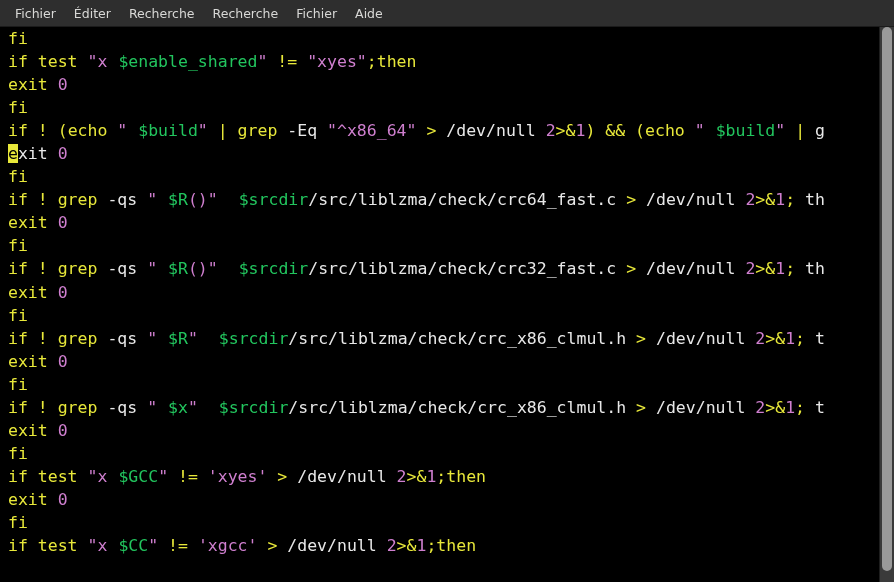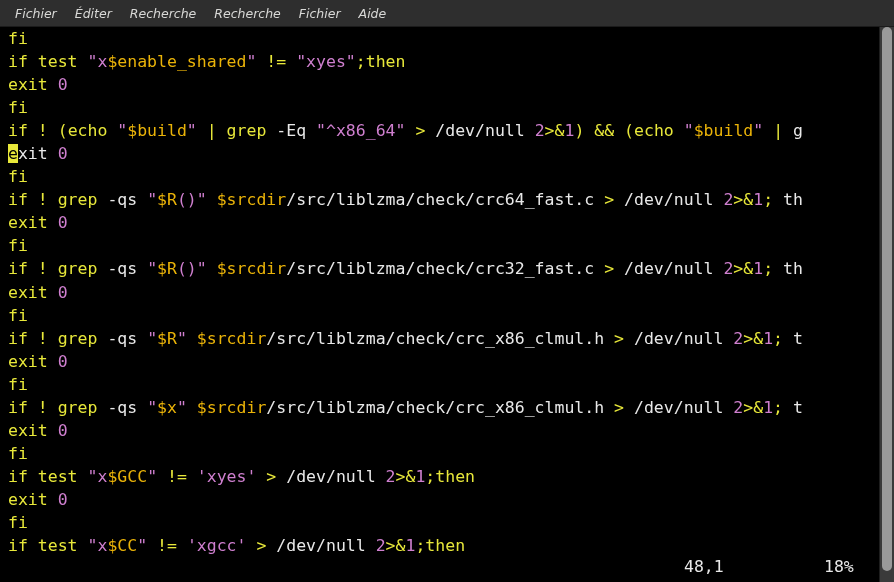--- a/index.html
+++ b/index.html
@@ -36,21 +36,20 @@
     box-sizing: border-box;
   }
   .menu-item {
     font-family: "DejaVu Sans", "Liberation Sans", sans-serif;
     font-size: 12.5px;
     color: #d8d8d6;
     padding: 3px 9px;
     white-space: nowrap;
     cursor: default;
     border-radius: 2px;
-    font-style: italic;
   }
 
   
   #terminal-area {
     position: relative;
     flex: 1;
     display: flex;
     background: #000000;
     overflow: hidden;
   }
@@ -76,21 +75,21 @@
   .tline {
     height: 23.05px;
     white-space: pre;
     overflow: hidden;
     padding-left: 8px;
   }
 
   
   .c-kw   { color: #e8e83a; }  
   .c-str  { color: #cf7fcf; }  
-  .c-var  { color: #eab308; }  
+  .c-var  { color: #22c55e; margin-left: 11px; }  
   .c-num  { color: #cf7fcf; }  
   .c-pln  { color: #e8e8e8; }  
   .c-op   { color: #e8e83a; }  
 
   .cursor {
     background: #e8e83a;
     color: #000000;
   }
 
   
@@ -139,24 +138,20 @@
     <div class="menu-item">Recherche</div>
     <div class="menu-item">Fichier</div>
     <div class="menu-item">Aide</div>
   </div>
 
   <div id="terminal-area">
 
     <div id="screen">
       <div id="text-grid"><div class="tline"><span class="c-kw">fi</span></div><div class="tline"><span class="c-kw">if</span><span class="c-pln"> </span><span class="c-kw">test</span><span class="c-pln"> </span><span class="c-str">"</span><span class="c-str">x</span><span class="c-var">$enable_shared</span><span class="c-str">"</span><span class="c-pln"> </span><span class="c-op">!=</span><span class="c-pln"> </span><span class="c-str">"</span><span class="c-str">xyes</span><span class="c-str">"</span><span class="c-op">;</span><span class="c-kw">then</span></div><div class="tline"><span class="c-kw">exit</span><span class="c-pln"> </span><span class="c-num">0</span></div><div class="tline"><span class="c-kw">fi</span></div><div class="tline"><span class="c-kw">if</span><span class="c-pln"> </span><span class="c-op">!</span><span class="c-pln"> </span><span class="c-op">(</span><span class="c-kw">echo</span><span class="c-pln"> </span><span class="c-str">"</span><span class="c-var">$build</span><span class="c-str">"</span><span class="c-pln"> </span><span class="c-op">|</span><span class="c-pln"> </span><span class="c-kw">grep</span><span class="c-pln"> </span><span class="c-pln">-</span><span class="c-pln">Eq</span><span class="c-pln"> </span><span class="c-str">"</span><span class="c-str">^x86_64</span><span class="c-str">"</span><span class="c-pln"> </span><span class="c-op">&gt;</span><span class="c-pln"> </span><span class="c-pln">/</span><span class="c-pln">dev</span><span class="c-pln">/</span><span class="c-pln">null</span><span class="c-pln"> </span><span class="c-num">2</span><span class="c-op">&gt;&amp;</span><span class="c-num">1</span><span class="c-op">)</span><span class="c-pln"> </span><span class="c-op">&amp;&amp;</span><span class="c-pln"> </span><span class="c-op">(</span><span class="c-kw">echo</span><span class="c-pln"> </span><span class="c-str">"</span><span class="c-var">$build</span><span class="c-str">"</span><span class="c-pln"> </span><span class="c-op">|</span><span class="c-pln"> </span><span class="c-pln">g</span></div><div class="tline"><span class="cursor">e</span><span class="c-pln">xit</span><span class="c-pln"> </span><span class="c-num">0</span></div><div class="tline"><span class="c-kw">fi</span></div><div class="tline"><span class="c-kw">if</span><span class="c-pln"> </span><span class="c-op">!</span><span class="c-pln"> </span><span class="c-kw">grep</span><span class="c-pln"> </span><span class="c-pln">-</span><span class="c-pln">qs</span><span class="c-pln"> </span><span class="c-str">"</span><span class="c-var">$R</span><span class="c-str">()</span><span class="c-str">"</span><span class="c-pln"> </span><span class="c-var">$srcdir</span><span class="c-pln">/</span><span class="c-pln">src</span><span class="c-pln">/</span><span class="c-pln">liblzma</span><span class="c-pln">/</span><span class="c-pln">check</span><span class="c-pln">/</span><span class="c-pln">crc64_fast.c</span><span class="c-pln"> </span><span class="c-op">&gt;</span><span class="c-pln"> </span><span class="c-pln">/</span><span class="c-pln">dev</span><span class="c-pln">/</span><span class="c-pln">null</span><span class="c-pln"> </span><span class="c-num">2</span><span class="c-op">&gt;&amp;</span><span class="c-num">1</span><span class="c-op">;</span><span class="c-pln"> </span><span class="c-pln">th</span></div><div class="tline"><span class="c-kw">exit</span><span class="c-pln"> </span><span class="c-num">0</span></div><div class="tline"><span class="c-kw">fi</span></div><div class="tline"><span class="c-kw">if</span><span class="c-pln"> </span><span class="c-op">!</span><span class="c-pln"> </span><span class="c-kw">grep</span><span class="c-pln"> </span><span class="c-pln">-</span><span class="c-pln">qs</span><span class="c-pln"> </span><span class="c-str">"</span><span class="c-var">$R</span><span class="c-str">()</span><span class="c-str">"</span><span class="c-pln"> </span><span class="c-var">$srcdir</span><span class="c-pln">/</span><span class="c-pln">src</span><span class="c-pln">/</span><span class="c-pln">liblzma</span><span class="c-pln">/</span><span class="c-pln">check</span><span class="c-pln">/</span><span class="c-pln">crc32_fast.c</span><span class="c-pln"> </span><span class="c-op">&gt;</span><span class="c-pln"> </span><span class="c-pln">/</span><span class="c-pln">dev</span><span class="c-pln">/</span><span class="c-pln">null</span><span class="c-pln"> </span><span class="c-num">2</span><span class="c-op">&gt;&amp;</span><span class="c-num">1</span><span class="c-op">;</span><span class="c-pln"> </span><span class="c-pln">th</span></div><div class="tline"><span class="c-kw">exit</span><span class="c-pln"> </span><span class="c-num">0</span></div><div class="tline"><span class="c-kw">fi</span></div><div class="tline"><span class="c-kw">if</span><span class="c-pln"> </span><span class="c-op">!</span><span class="c-pln"> </span><span class="c-kw">grep</span><span class="c-pln"> </span><span class="c-pln">-</span><span class="c-pln">qs</span><span class="c-pln"> </span><span class="c-str">"</span><span class="c-var">$R</span><span class="c-str">"</span><span class="c-pln"> </span><span class="c-var">$srcdir</span><span class="c-pln">/</span><span class="c-pln">src</span><span class="c-pln">/</span><span class="c-pln">liblzma</span><span class="c-pln">/</span><span class="c-pln">check</span><span class="c-pln">/</span><span class="c-pln">crc_x86_clmul.h</span><span class="c-pln"> </span><span class="c-op">&gt;</span><span class="c-pln"> </span><span class="c-pln">/</span><span class="c-pln">dev</span><span class="c-pln">/</span><span class="c-pln">null</span><span class="c-pln"> </span><span class="c-num">2</span><span class="c-op">&gt;&amp;</span><span class="c-num">1</span><span class="c-op">;</span><span class="c-pln"> </span><span class="c-pln">t</span></div><div class="tline"><span class="c-kw">exit</span><span class="c-pln"> </span><span class="c-num">0</span></div><div class="tline"><span class="c-kw">fi</span></div><div class="tline"><span class="c-kw">if</span><span class="c-pln"> </span><span class="c-op">!</span><span class="c-pln"> </span><span class="c-kw">grep</span><span class="c-pln"> </span><span class="c-pln">-</span><span class="c-pln">qs</span><span class="c-pln"> </span><span class="c-str">"</span><span class="c-var">$x</span><span class="c-str">"</span><span class="c-pln"> </span><span class="c-var">$srcdir</span><span class="c-pln">/</span><span class="c-pln">src</span><span class="c-pln">/</span><span class="c-pln">liblzma</span><span class="c-pln">/</span><span class="c-pln">check</span><span class="c-pln">/</span><span class="c-pln">crc_x86_clmul.h</span><span class="c-pln"> </span><span class="c-op">&gt;</span><span class="c-pln"> </span><span class="c-pln">/</span><span class="c-pln">dev</span><span class="c-pln">/</span><span class="c-pln">null</span><span class="c-pln"> </span><span class="c-num">2</span><span class="c-op">&gt;&amp;</span><span class="c-num">1</span><span class="c-op">;</span><span class="c-pln"> </span><span class="c-pln">t</span></div><div class="tline"><span class="c-kw">exit</span><span class="c-pln"> </span><span class="c-num">0</span></div><div class="tline"><span class="c-kw">fi</span></div><div class="tline"><span class="c-kw">if</span><span class="c-pln"> </span><span class="c-kw">test</span><span class="c-pln"> </span><span class="c-str">"</span><span class="c-str">x</span><span class="c-var">$GCC</span><span class="c-str">"</span><span class="c-pln"> </span><span class="c-op">!=</span><span class="c-pln"> </span><span class="c-str">'xyes'</span><span class="c-pln"> </span><span class="c-op">&gt;</span><span class="c-pln"> </span><span class="c-pln">/</span><span class="c-pln">dev</span><span class="c-pln">/</span><span class="c-pln">null</span><span class="c-pln"> </span><span class="c-num">2</span><span class="c-op">&gt;&amp;</span><span class="c-num">1</span><span class="c-op">;</span><span class="c-kw">then</span></div><div class="tline"><span class="c-kw">exit</span><span class="c-pln"> </span><span class="c-num">0</span></div><div class="tline"><span class="c-kw">fi</span></div><div class="tline"><span class="c-kw">if</span><span class="c-pln"> </span><span class="c-kw">test</span><span class="c-pln"> </span><span class="c-str">"</span><span class="c-str">x</span><span class="c-var">$CC</span><span class="c-str">"</span><span class="c-pln"> </span><span class="c-op">!=</span><span class="c-pln"> </span><span class="c-str">'xgcc'</span><span class="c-pln"> </span><span class="c-op">&gt;</span><span class="c-pln"> </span><span class="c-pln">/</span><span class="c-pln">dev</span><span class="c-pln">/</span><span class="c-pln">null</span><span class="c-pln"> </span><span class="c-num">2</span><span class="c-op">&gt;&amp;</span><span class="c-num">1</span><span class="c-op">;</span><span class="c-kw">then</span></div></div>
 
-      <div id="ruler">
-        <span id="ruler-pos">48,1</span>
-        <span id="ruler-pct">18%</span>
-      </div>
     </div>
 
     <div id="scrollbar">
       <div id="scroll-thumb" style="height: 98%; top: 0%;"></div>
     </div>
 
   </div>
 </div>
 
 </body></html>

